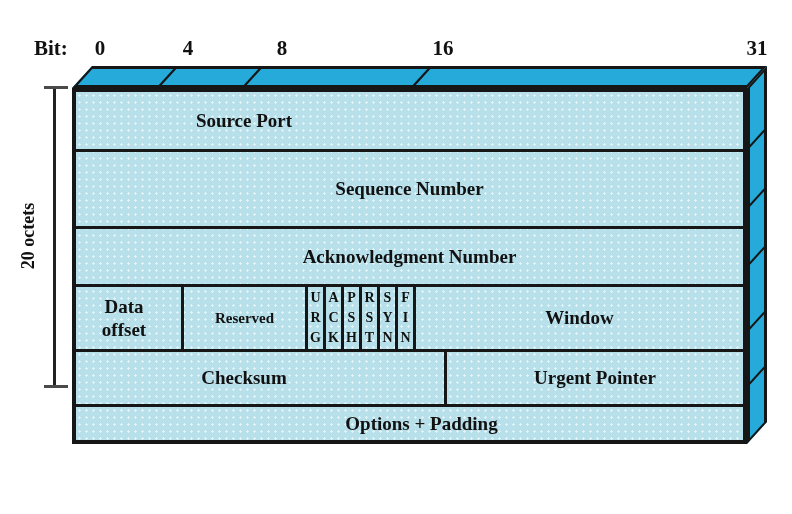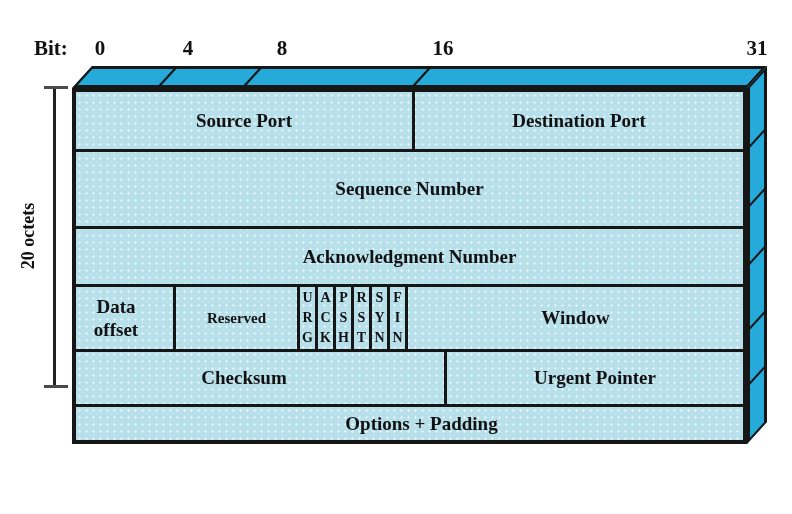--- a/index.html
+++ b/index.html
@@ -52,21 +52,21 @@
   .row:last-child { border-bottom:none; flex:1 1 auto;margin-left:24px; }
   .r1 { height:60px; } .r2 { height:77px; } .r3 { height:58px; }
   .r4 { height:65px; } .r5 { height:55px;gap:32px; }
   .cell {
     display:flex; align-items:center; justify-content:center; text-align:center;
     box-sizing:border-box; flex:1 1 auto;
     font:bold 19px "Liberation Serif", serif; color:#111;
   }
   .cell + .cell { border-left:3px solid var(--outline); }
   .w336 { flex:0 0 336px; }
-  .w80  { flex:0 0 80px; line-height:23px; padding:0 4px; }
+  .w80  { flex:0 0 80px; line-height:23px; padding:0 4px;margin-left:8px; }
   .w124 { flex:0 0 124px; font-size:15px;margin-left:17px; }
   .flag {
     flex:0 0 18px; flex-direction:column; justify-content:center;
     font:bold 14px "Liberation Serif", serif; line-height:20px;
   }
   
   .bracket-line { position:absolute; left:53px; top:87px; width:3px; height:300px; background:#222; }
   .bracket-tick { position:absolute; left:44px; width:24px; height:3px; background:#4a4a4a; }
   .tick-top { top:86px; } .tick-bottom { top:385px; }
   .bracket-label {
@@ -99,21 +99,20 @@
     <div class="divider" style="top:116px;"></div>
     <div class="divider" style="top:174px;"></div>
     <div class="divider" style="top:239px;"></div>
     <div class="divider" style="top:294px;"></div>
   </div>
 
   <div class="front-face">
 
     <div class="row r1">
       <div class="cell w336">Source Port</div>
-      <div class="cell">Destination Port</div>
     </div>
 
     <div class="row r2">
       <div class="cell">Sequence Number</div>
     </div>
 
     <div class="row r3">
       <div class="cell">Acknowledgment Number</div>
     </div>
 

